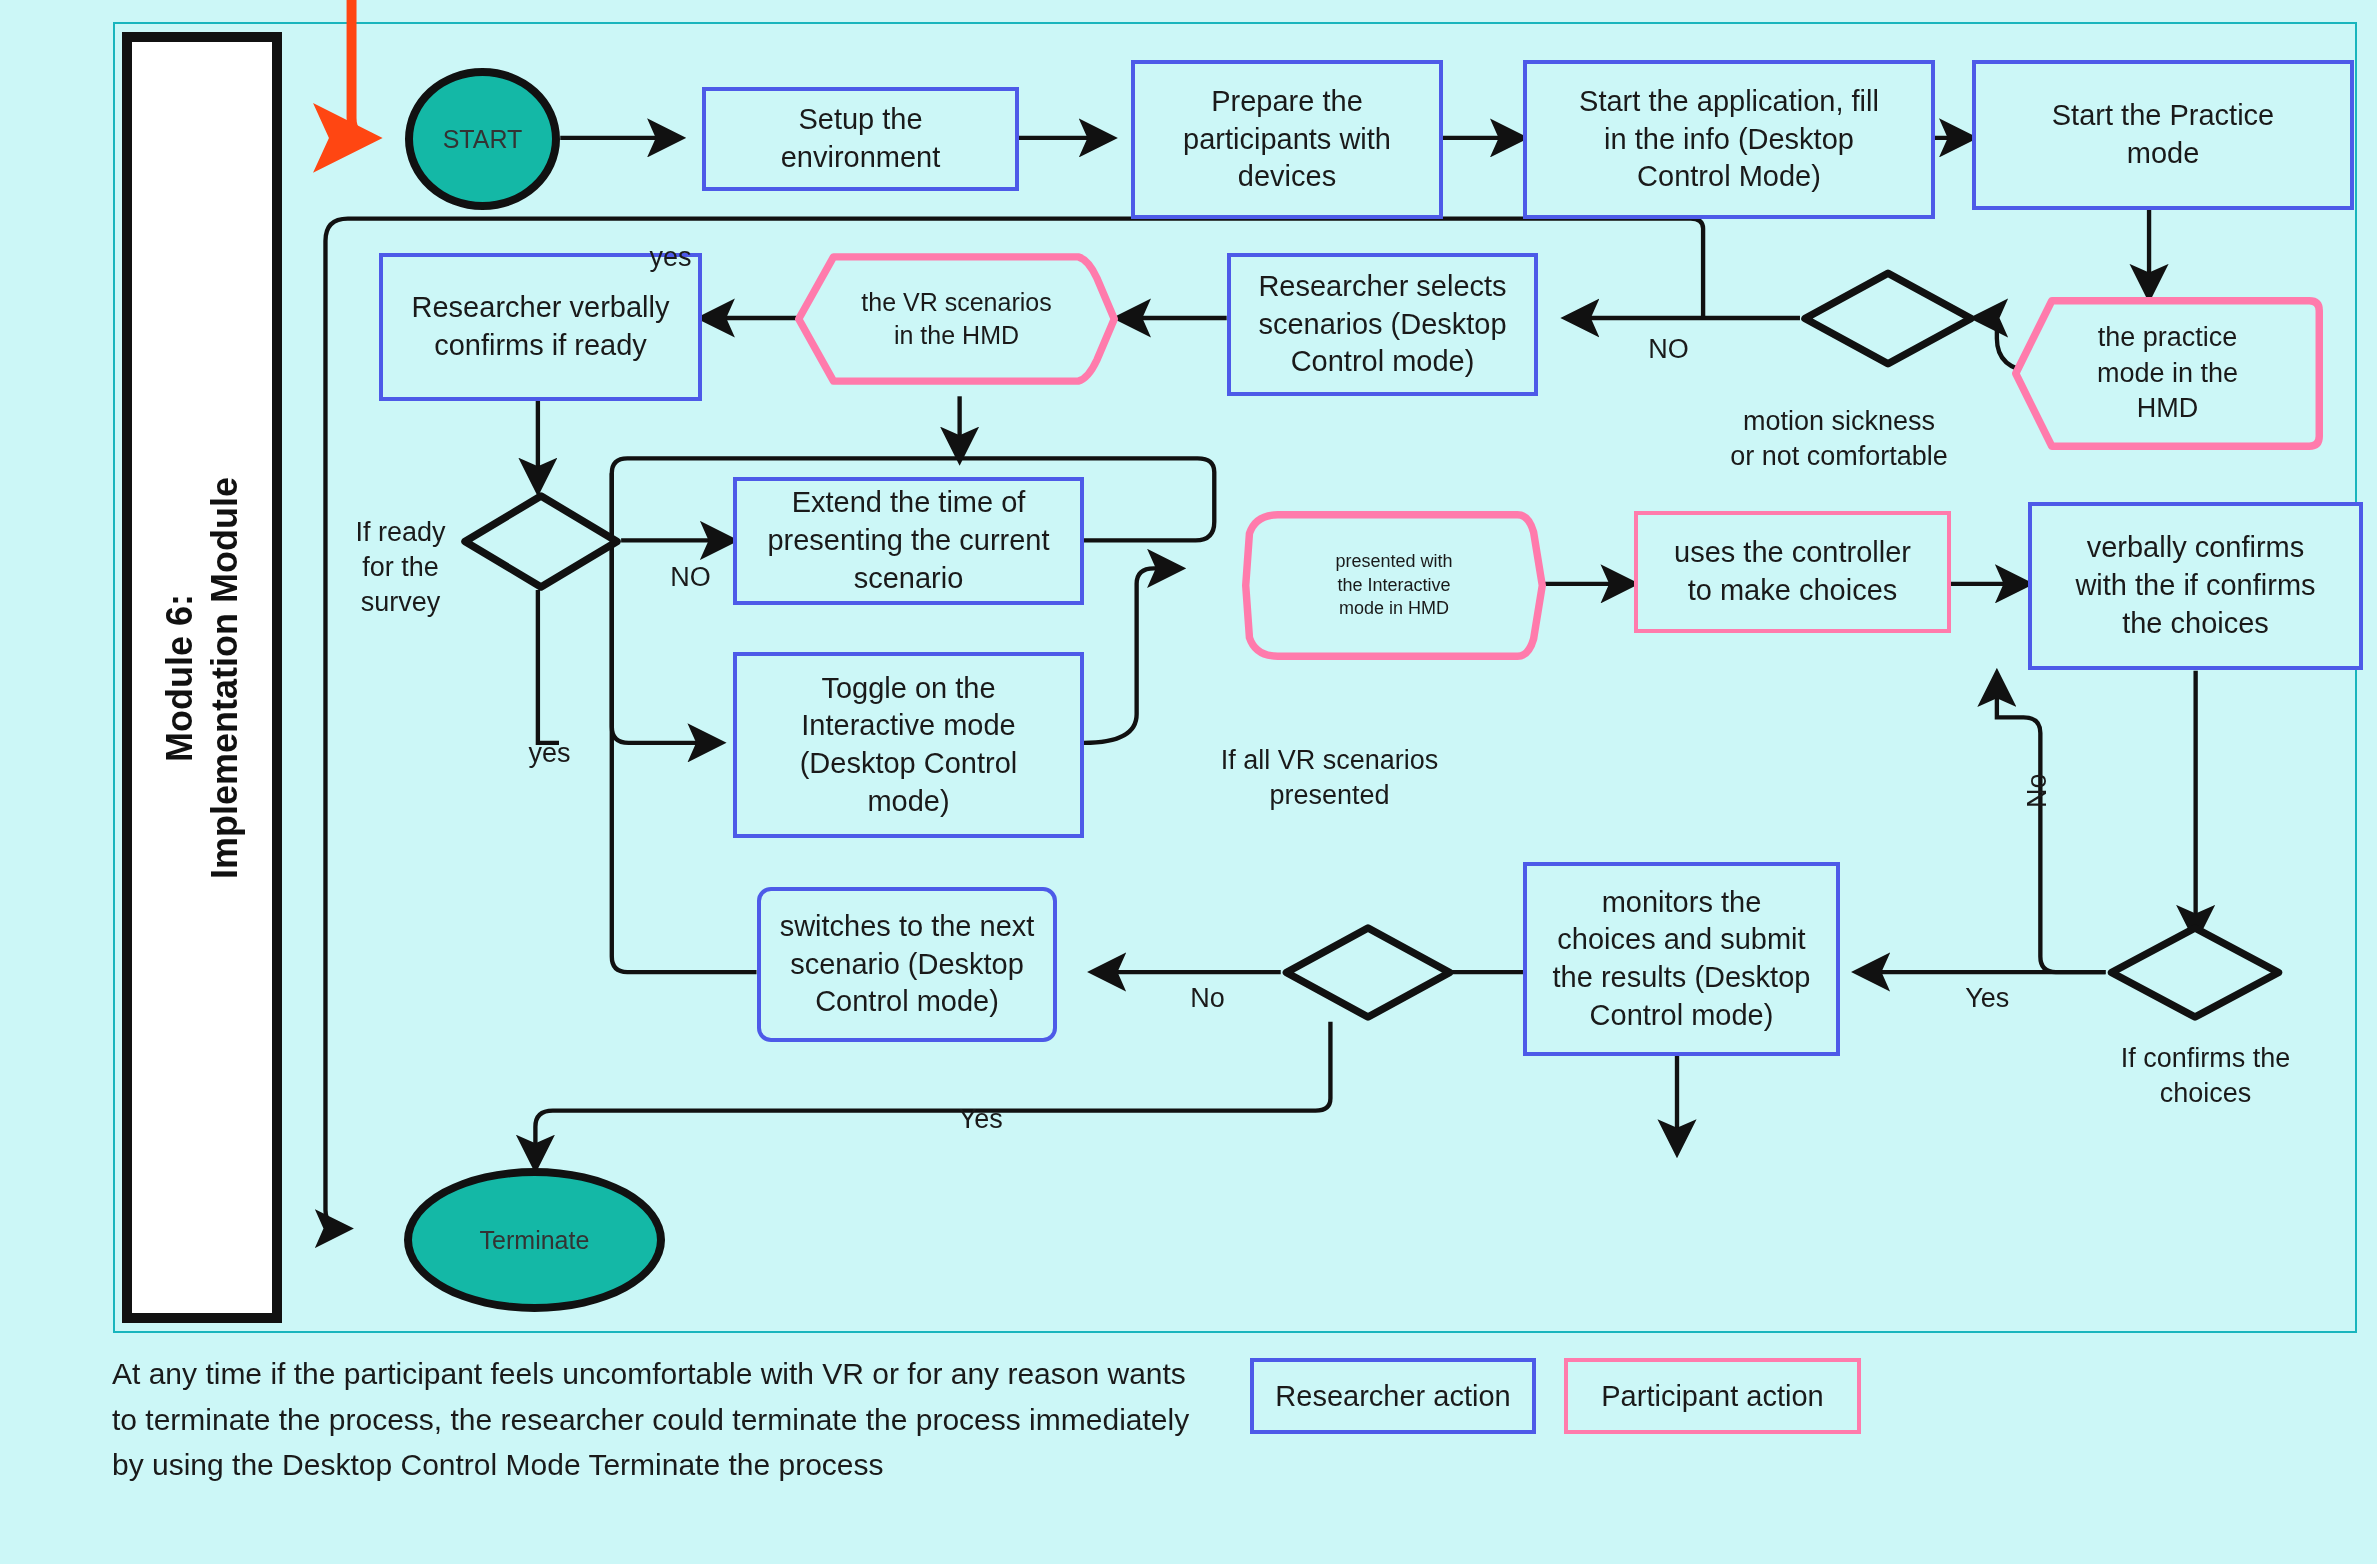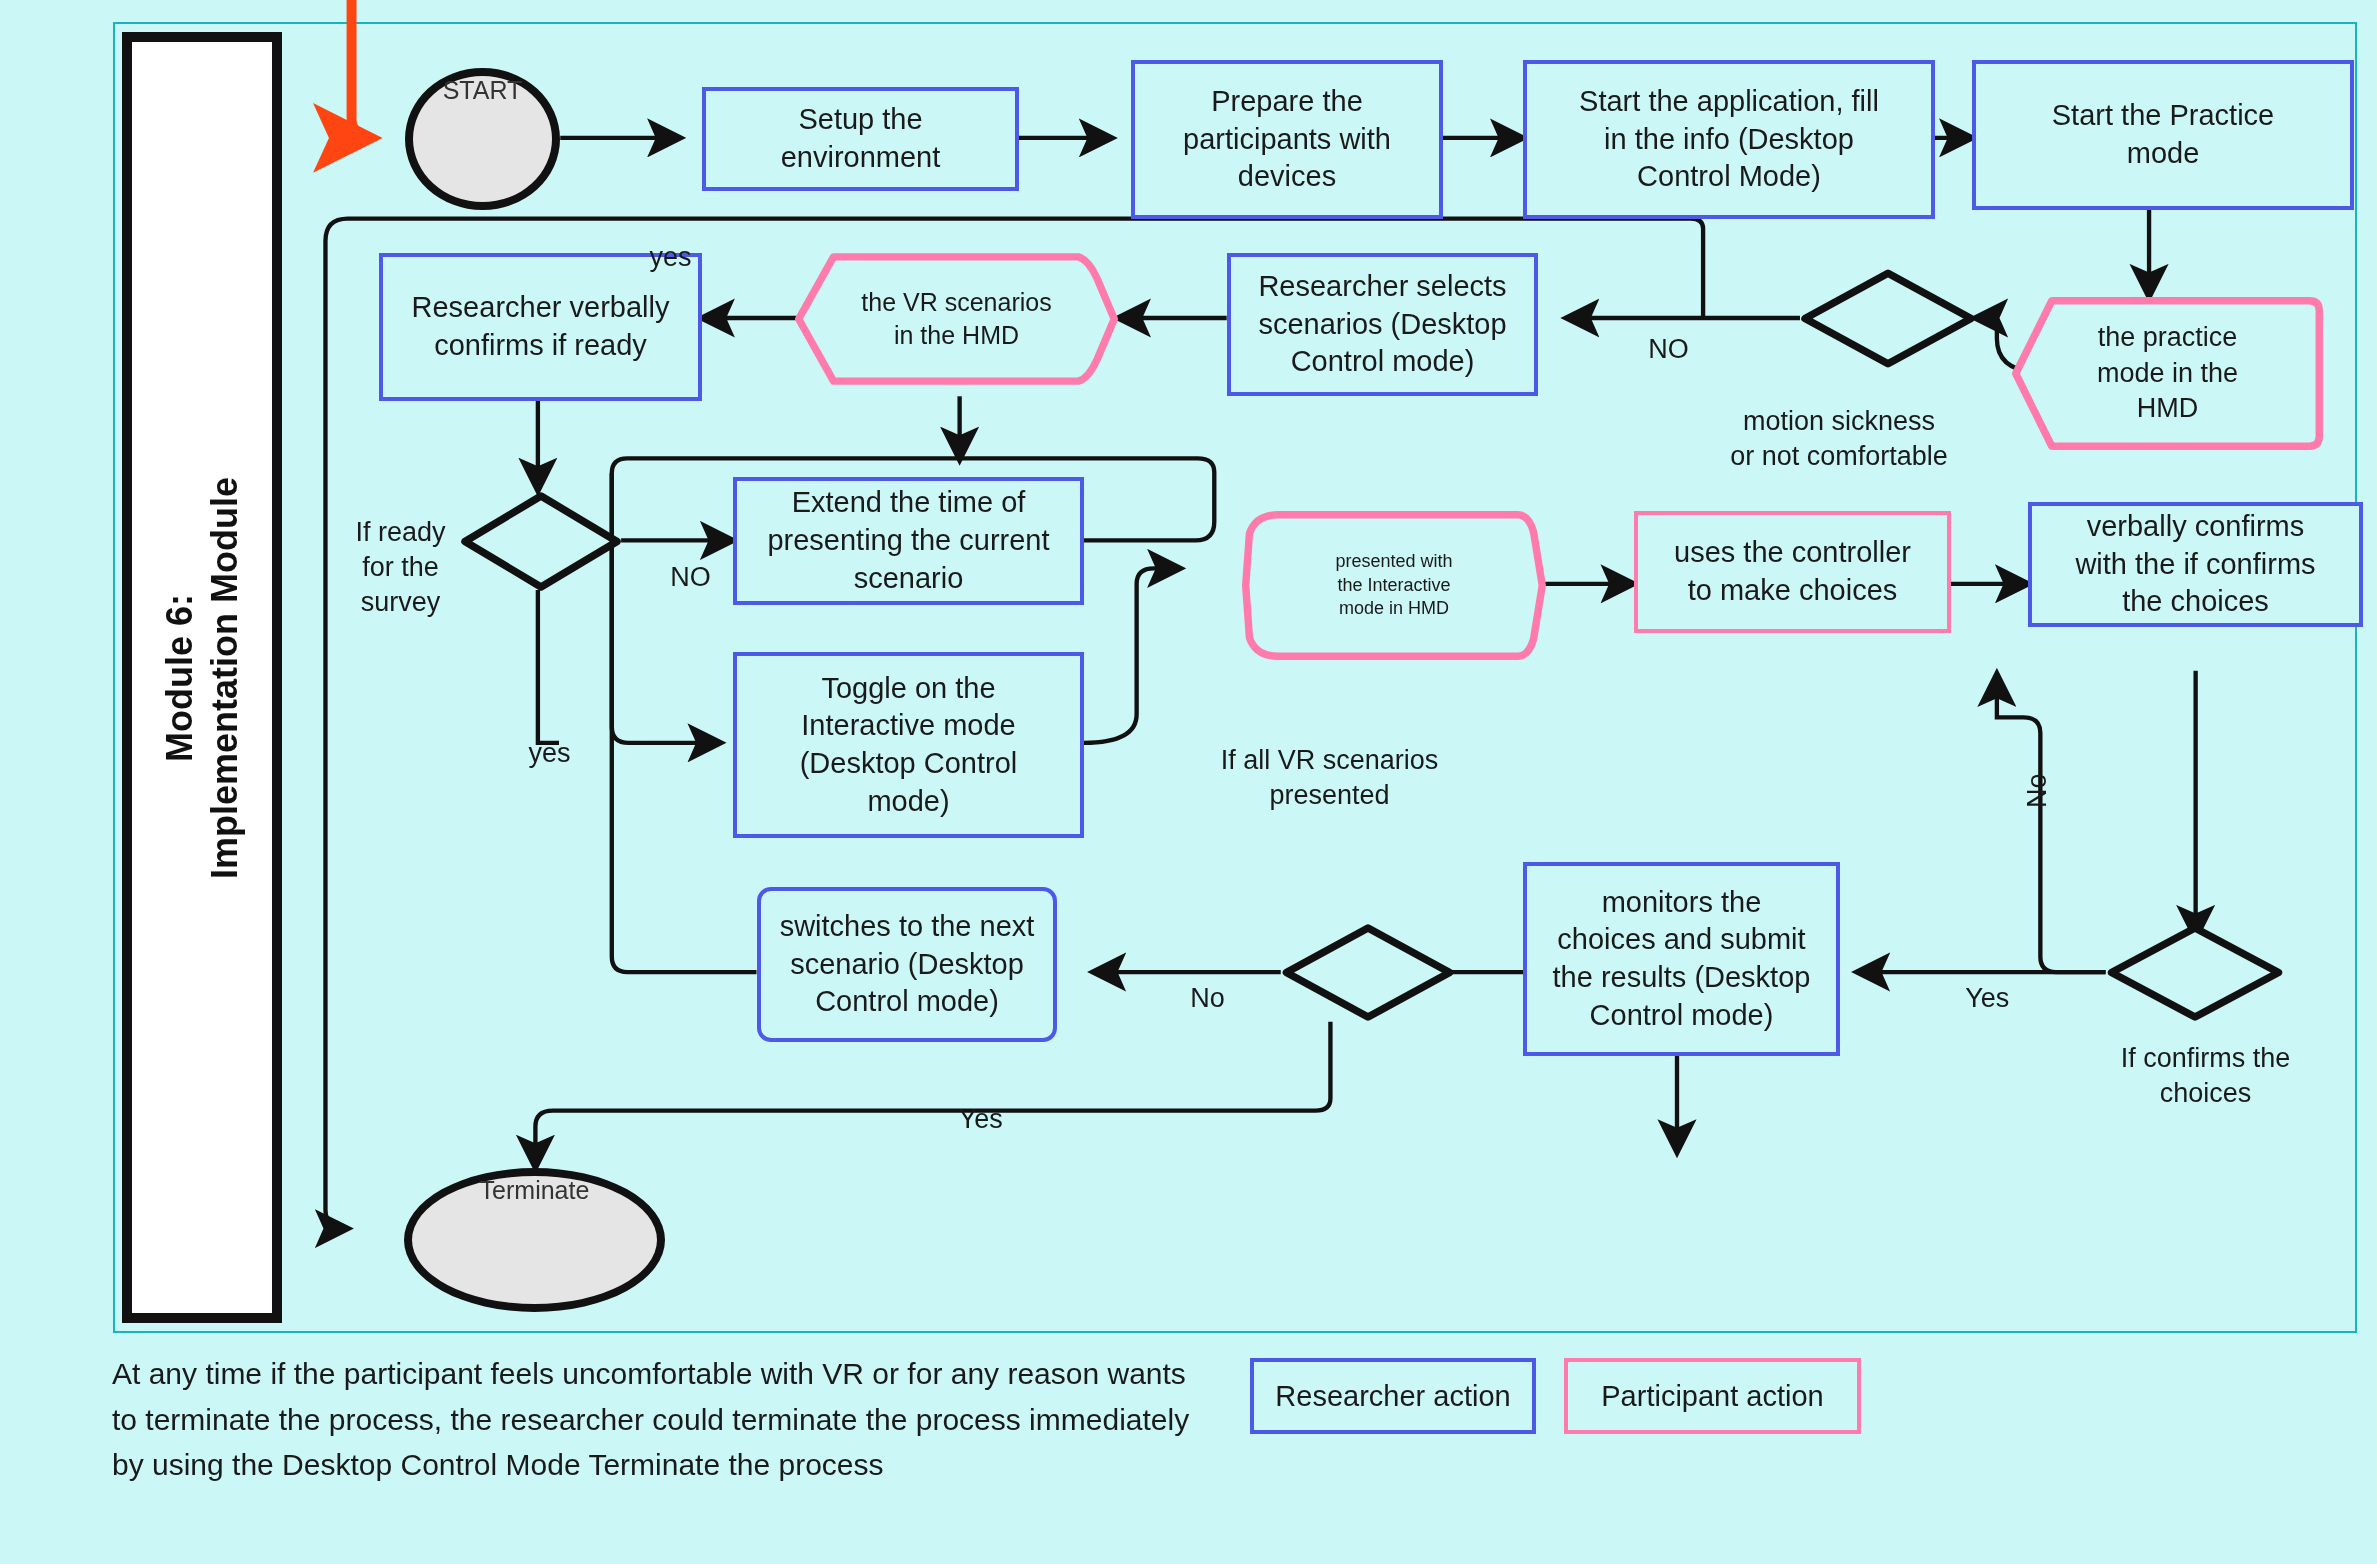--- a/index.html
+++ b/index.html
@@ -17,21 +17,21 @@
   .node{position:absolute;box-sizing:border-box;display:flex;align-items:center;justify-content:center;text-align:center;color:#1a1a1a;}
   .rbox{border:4.3px solid #4d5ae8;background:#ccf7f7;font-size:29px;line-height:1.30;padding:3.7px 6.2px;}
   .pbox{border:4.3px solid #ff7bac;background:#ccf7f7;font-size:29px;line-height:1.30;padding:3.7px 6.2px;}
 
   
   .flagwrap{position:absolute;}
   .flagwrap svg{position:absolute;left:0;top:0;overflow:visible;}
   .flagtext{position:absolute;left:0;top:0;width:100%;height:100%;display:flex;align-items:center;justify-content:center;text-align:center;font-size:23.6px;line-height:1.32;color:#1a1a1a;padding:0 21px;box-sizing:border-box;}
 
   
-  .ellipse{position:absolute;border:8.7px solid #111;border-radius:50%;background:#e5e5e5;display:flex;justify-content:center;font-size:25px;color:#333;box-sizing:border-box;}
+  .ellipse{position:absolute;border:8.7px solid #111;border-radius:50%;background:#14b8a6;display:flex;align-items:center;justify-content:center;font-size:25px;color:#333;box-sizing:border-box;}
 
   
   .diamond{position:absolute;}
   .diamond svg{overflow:visible;}
 
   
   .cyl{position:absolute;}
   .cyl svg{overflow:visible;}
   .cyltext{position:absolute;left:0;top:0;width:100%;height:100%;display:flex;flex-direction:column;align-items:center;justify-content:center;font-size:27px;line-height:1.35;color:#333;padding-top:25px;box-sizing:border-box;}
 
@@ -210,21 +210,21 @@
 the Interactive
 mode in HMD</span>
     </div>
   </div>
 
   <div class="node pbox" style="left:1634px;top:511px;width:317px;height:122px;white-space:pre-line;">
     <span>uses the controller
 to make choices</span>
   </div>
 
-  <div class="node rbox" style="left:2028px;top:502px;width:335px;height:125px;white-space:pre-line;">
+  <div class="node rbox" style="left:2028px;top:502px;width:335px;height:168px;white-space:pre-line;">
     <span>verbally confirms
 with the if confirms
 the choices</span>
   </div>
 
   <div class="node rbox" style="left:757px;top:887px;width:300px;height:155px;white-space:pre-line;border-radius:14px;">
     <span>switches to the next
 scenario (Desktop
 Control mode)</span>
   </div>

